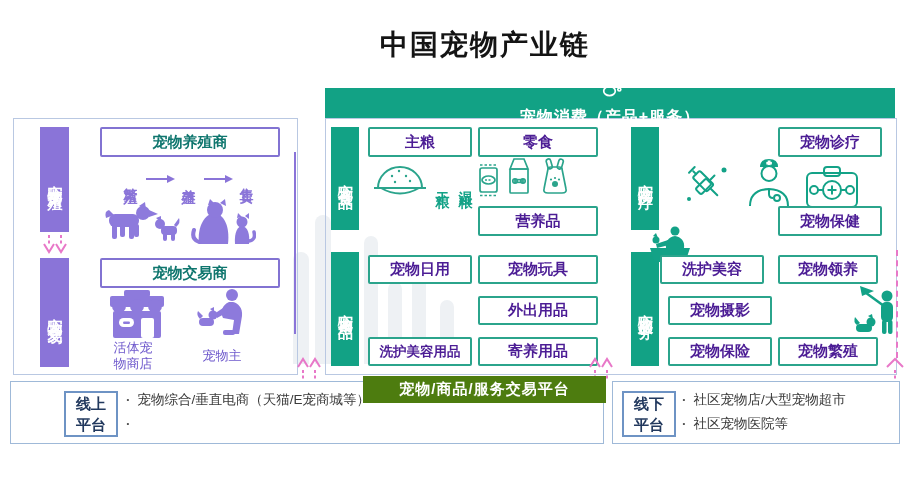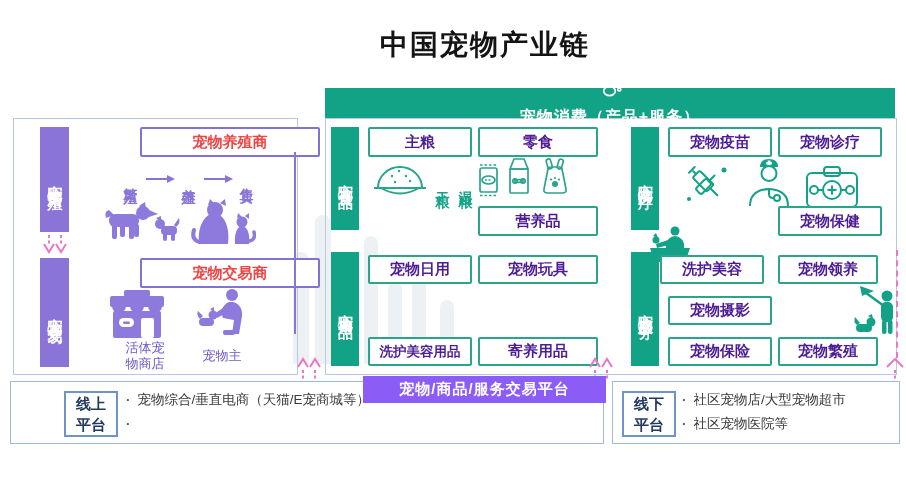--- a/index.html
+++ b/index.html
@@ -15,35 +15,35 @@
   
   .panel{border:1px solid #b9c8e2;background:transparent;z-index:1;}
   
   .vbar{display:flex;align-items:center;justify-content:center;color:#fff;font-weight:700;
         font-size:15px;writing-mode:vertical-rl;text-orientation:upright;letter-spacing:4px;z-index:2;}
   .vbar.p{background:#8a74d8;}
   .vbar.g{background:#12a285;}
   
   .pbox,.gbox{display:flex;align-items:center;justify-content:center;background:#fff;
         font-weight:700;font-size:15px;border-radius:2px;z-index:2;white-space:nowrap;}
-  .pbox{border:2px solid #8273d2;color:#ef4444;margin-left:40px;}
+  .pbox{border:2px solid #8273d2;color:#0f766e;}
   .gbox{border:2px solid #2ba48c;color:#4c1d95;}
   .gbox.sm{font-size:13.5px;}
   
   .vt2{writing-mode:vertical-rl;text-orientation:upright;font-weight:700;line-height:1;
        letter-spacing:2px;font-size:14px;}
   .vt2.p{color:#8a74d8;}
   .vt2.g{color:#13a287;}
   .proc{display:flex;align-items:center;justify-content:center;gap:7px;z-index:2;}
   .caption{font-size:13px;color:#6e59cc;text-align:center;line-height:1.25;z-index:2;}
   .prelines{white-space:pre-line;}
   .vline{background:#8a74d8;z-index:2;}
   
   .bbox{border:1px solid #9fb9d8;background:#fff;z-index:1;}
-  .banner{display:flex;align-items:center;justify-content:center;background:#8b5cf6;color:#fff;
+  .banner{display:flex;align-items:center;justify-content:center;background:#4d7c0f;color:#fff;
           font-size:15px;font-weight:700;letter-spacing:1px;z-index:4;white-space:nowrap;}
   .lblbox{display:flex;align-items:center;justify-content:center;border:2px solid #6e93c4;
           color:#22395e;font-size:15px;font-weight:600;text-align:center;line-height:1.4;z-index:2;}
   .bullets{display:flex;flex-direction:column;justify-content:center;gap:4px;z-index:2;}
   .bullet{display:flex;align-items:flex-start;font-size:13.5px;color:#3a3a3a;line-height:1.45;white-space:nowrap;}
   .bullet .dot{font-weight:700;color:#555;margin-right:7px;}
   
   .wm{background:#eef1f4;border-radius:8px 8px 0 0;z-index:0;}
   svg{display:block;}
   .icon{z-index:2;}
@@ -150,21 +150,21 @@
         <circle cx="11" cy="16" r="7"></circle>
           <circle cx="29" cy="16" r="7"></circle>
           <circle cx="47" cy="16" r="7"></circle>
         <rect x="5" y="21" width="48" height="27" rx="2"></rect>
       </g>
       <rect x="11" y="28" width="15" height="9" rx="4.5" fill="#fff"></rect>
       <rect x="15" y="31.5" width="7" height="2.5" rx="1.2" fill="#8d7adc"></rect>
       <rect x="33" y="28" width="13" height="20" rx="2" fill="#fff"></rect>
     </svg>
   </span>
-  <div class="caption prelines abs" style="left:104px;top:340px;width:82px;">活体宠
+  <div class="caption prelines abs" style="left:92px;top:340px;width:82px;">活体宠
 物商店</div>
 
   <span class="icon abs" style="left:196px;top:288px;">
     <svg width="52" height="50" viewBox="0 0 52 50">
       <g fill="#8d7adc">
         <circle cx="36" cy="7" r="6"></circle>
         <path d="M33 14 C26 17 24 24 27 30 L38 32 L36 46 L43 46 L46 28 C47 20 42 15 37 14 Z"></path>
         <rect x="27" y="42" width="12" height="5" rx="2"></rect>
         <path d="M30 18 L18 26 L21 30 L32 24 Z"></path>
         <rect x="3" y="30" width="15" height="8" rx="4"></rect>
@@ -259,24 +259,24 @@
           <circle cx="14" cy="20" r="1.1"></circle>
           <circle cx="18" cy="21.5" r="1.1"></circle>
       </g>
     </svg>
   </span>
 
   <div class="gbox abs" style="left:478px;top:206px;width:116px;height:26px;">营养品</div>
 
   <div class="gbox abs" style="left:368px;top:255px;width:100px;height:25px;">宠物日用</div>
   <div class="gbox abs" style="left:478px;top:255px;width:116px;height:25px;">宠物玩具</div>
+  <div class="gbox abs" style="left:478px;top:296px;width:116px;height:25px;">外出用品</div>
   <div class="gbox sm abs" style="left:368px;top:337px;width:100px;height:25px;">洗护美容用品</div>
   <div class="gbox abs" style="left:478px;top:337px;width:116px;height:25px;">寄养用品</div>
 
-  <div class="gbox abs" style="left:668px;top:127px;width:100px;height:26px;">宠物疫苗</div>
   <div class="gbox abs" style="left:778px;top:127px;width:100px;height:26px;">宠物诊疗</div>
 
   <span class="icon abs" style="left:682px;top:160px;">
     <svg width="48" height="48" viewBox="0 0 48 48">
       <g stroke="#13a287" stroke-width="2" fill="none" stroke-linecap="round">
         <g transform="rotate(45 24 24)">
           <rect x="10" y="19" width="20" height="10" rx="2"></rect>
           <line x1="6" y1="24" x2="10" y2="24"></line>
           <line x1="4" y1="20" x2="4" y2="28"></line>
           <line x1="30" y1="24" x2="40" y2="24"></line>

